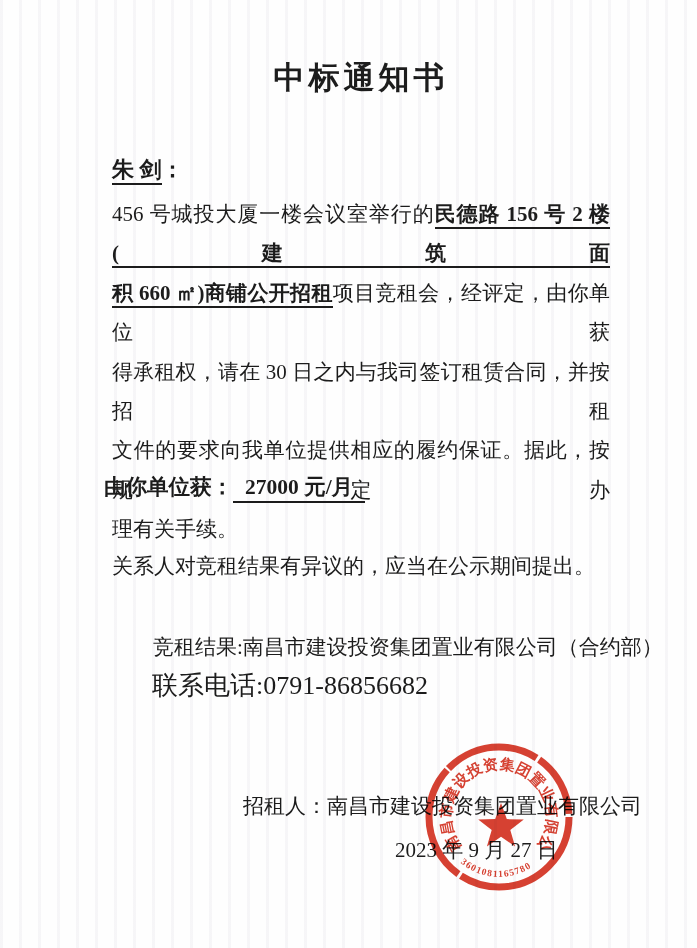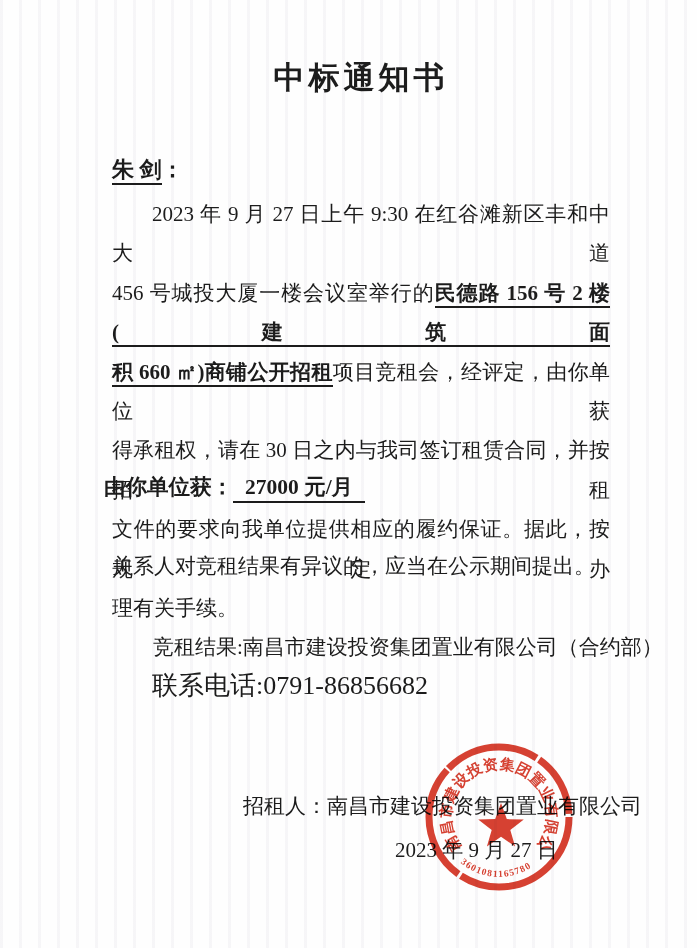--- a/index.html
+++ b/index.html
@@ -39,21 +39,20 @@
 
 <div class="page">
 
   <div class="abs" id="title">中标通知书</div>
 
   <div class="abs" id="recipient">
     <span class="name">朱 剑</span><span>：</span>
   </div>
 
   <div class="abs" id="body-para">
-      <div class="tline justify" style="text-indent: 40px;"><span>2023 年 9 月 27 日上午 9:30 在红谷滩新区丰和中大道</span></div>
       <div class="tline justify"><span>456 号城投大厦一楼会议室举行的</span><span class="u b">民德路 156 号 2 楼(建筑面</span></div>
       <div class="tline justify"><span class="u b">积 660 ㎡)商铺公开招租</span><span>项目竞租会，经评定，由你单位获</span></div>
       <div class="tline justify"><span>得承租权，请在 30 日之内与我司签订租赁合同，并按招租</span></div>
       <div class="tline justify"><span>文件的要求向我单位提供相应的履约保证。据此，按规定办</span></div>
       <div class="tline"><span>理有关手续。</span></div>
     </div>
 
   <div class="abs" id="result">
     <span>由你单位获：</span><span class="result-value">27000 元/月</span>
   </div>

